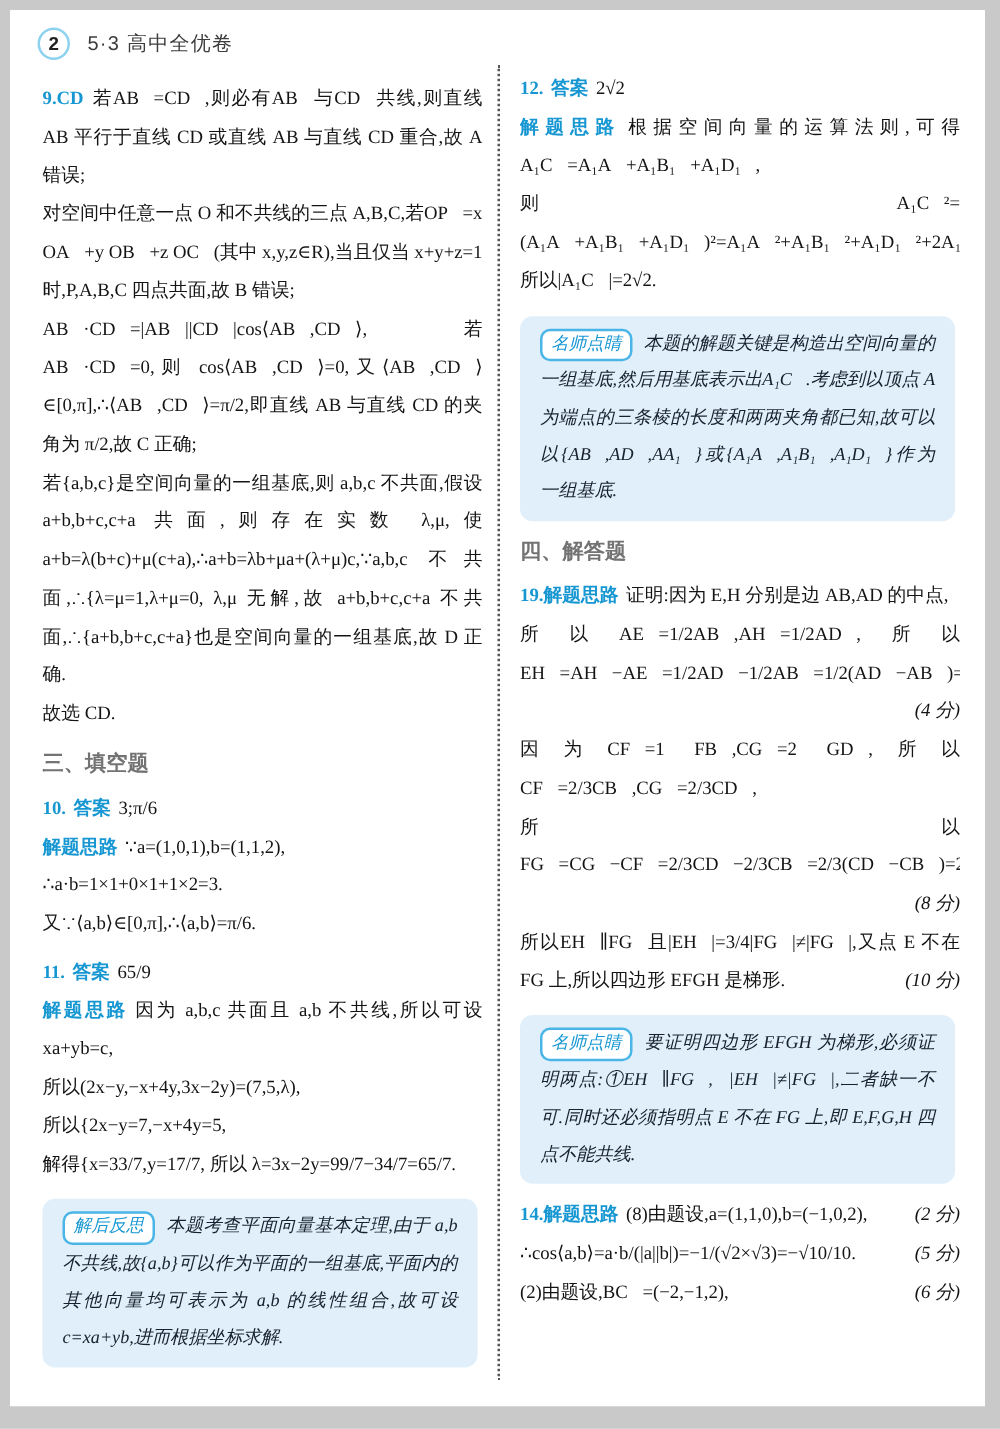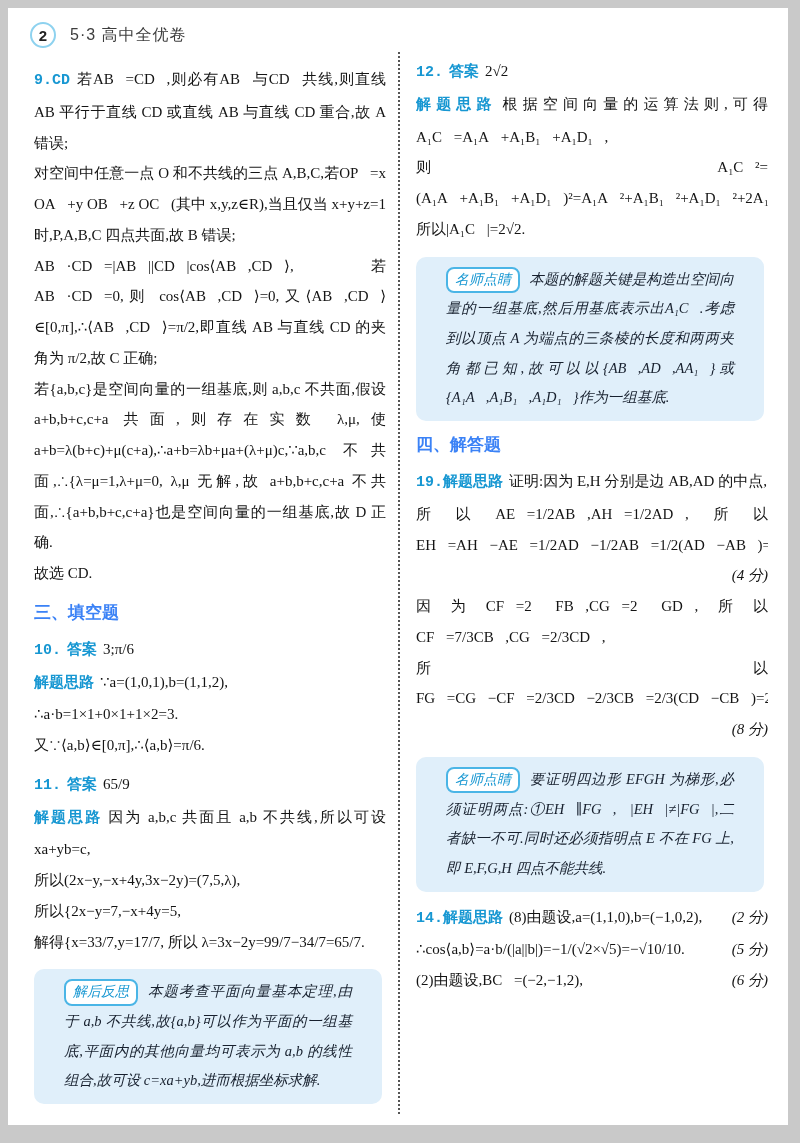--- a/index.html
+++ b/index.html
@@ -31,31 +31,31 @@
   .col { width:50%; }
   .col.left  { padding:12px 12px 0 6px; }
   .col.right { padding:4px 0 0 16px; border-left:2px dotted #555; }
   .para {
     font-size:15px; line-height:2.05; color:#141414;
     text-align:justify; overflow:hidden;
   }
   .item { margin-bottom:8px; }
   .qlabel {
     color:#1797d2; font-weight:bold;
-    font-family:Liberation Mono, monospace;
+    font-family:Liberation Serif, serif;
     margin-right:6px; font-size:15px;
   }
   .section {
     font-family:"Liberation Sans","DejaVu Sans",sans-serif;
-    font-size:17px; font-weight:bold; color:#3b82f6;
+    font-size:17px; font-weight:bold; color:#737373;
     margin:12px 0 10px 0;
   }
   .tipbox {
     background:#e0effa; border-radius:10px;
-    padding:8px 30px; margin:12px 4px 10px 0;
+    padding:8px 16px; margin:12px 4px 10px 0;
     font-style:italic; font-size:14.5px; line-height:2.05;
     color:#17202e; text-align:justify;
   }
   .tag {
     display:inline-block; background:#ffffff;
     border:2px solid #4ab5e6; border-radius:8px;
     color:#1797d2; padding:0 7px; margin-right:9px;
     font-size:14px; line-height:1.6; white-space:nowrap;
   }
   .score { float:right; color:#141414;font-style:italic; }
@@ -116,29 +116,30 @@
 
       <div class="tipbox">
         <span class="tag">名师点睛</span><span>本题的解题关键是构造出空间向量的一组基底,然后用基底表示出A₁C⃗.考虑到以顶点 A 为端点的三条棱的长度和两两夹角都已知,故可以以{AB⃗,AD⃗,AA₁⃗}或{A₁A⃗,A₁B₁⃗,A₁D₁⃗}作为一组基底.</span>
       </div>
 
       <h3 class="section">四、解答题</h3>
 
       <div class="item">
         <p class="para"><span class="qlabel">19.解题思路</span><span>证明:因为 E,H 分别是边 AB,AD 的中点,</span></p>
         <p class="para"><span>所以AE⃗=1/2AB⃗,AH⃗=1/2AD⃗,所以EH⃗=AH⃗−AE⃗=1/2AD⃗−1/2AB⃗=1/2(AD⃗−AB⃗)=1/2BD⃗.</span><span class="score">(4 分)</span></p>
-        <p class="para">因为CF⃗=2 FB⃗,CG⃗=2 GD⃗,所以CF⃗=7/3CB⃗,CG⃗=2/3CD⃗,</p>
+        <p class="para">因为CF⃗=1 FB⃗,CG⃗=2 GD⃗,所以CF⃗=2/3CB⃗,CG⃗=2/3CD⃗,</p>
         <p class="para"><span>所以FG⃗=CG⃗−CF⃗=2/3CD⃗−2/3CB⃗=2/3(CD⃗−CB⃗)=2/3BD⃗,</span><span class="score">(8 分)</span></p>
+        <p class="para"><span>所以EH⃗∥FG⃗且|EH⃗|=3/4|FG⃗|≠|FG⃗|,又点 E 不在 FG 上,所以四边形 EFGH 是梯形.</span><span class="score">(10 分)</span></p>
       </div>
 
       <div class="tipbox">
         <span class="tag">名师点睛</span><span>要证明四边形 EFGH 为梯形,必须证明两点:①EH⃗∥FG⃗,②|EH⃗|≠|FG⃗|,二者缺一不可.同时还必须指明点 E 不在 FG 上,即 E,F,G,H 四点不能共线.</span>
       </div>
 
       <div class="item">
         <p class="para"><span class="qlabel">14.解题思路</span><span>(8)由题设,a=(1,1,0),b=(−1,0,2),</span><span class="score">(2 分)</span></p>
-        <p class="para"><span>∴cos⟨a,b⟩=a·b/(|a||b|)=−1/(√2×√5)=−√10/10.</span><span class="score">(5 分)</span></p>
+        <p class="para"><span>∴cos⟨a,b⟩=a·b/(|a||b|)=−1/(√2×√3)=−√10/10.</span><span class="score">(5 分)</span></p>
         <p class="para"><span>(2)由题设,BC⃗=(−2,−1,2),</span><span class="score">(6 分)</span></p>
       </div>
 
     </div>
   </div>
 </div>
 
 </body></html>

